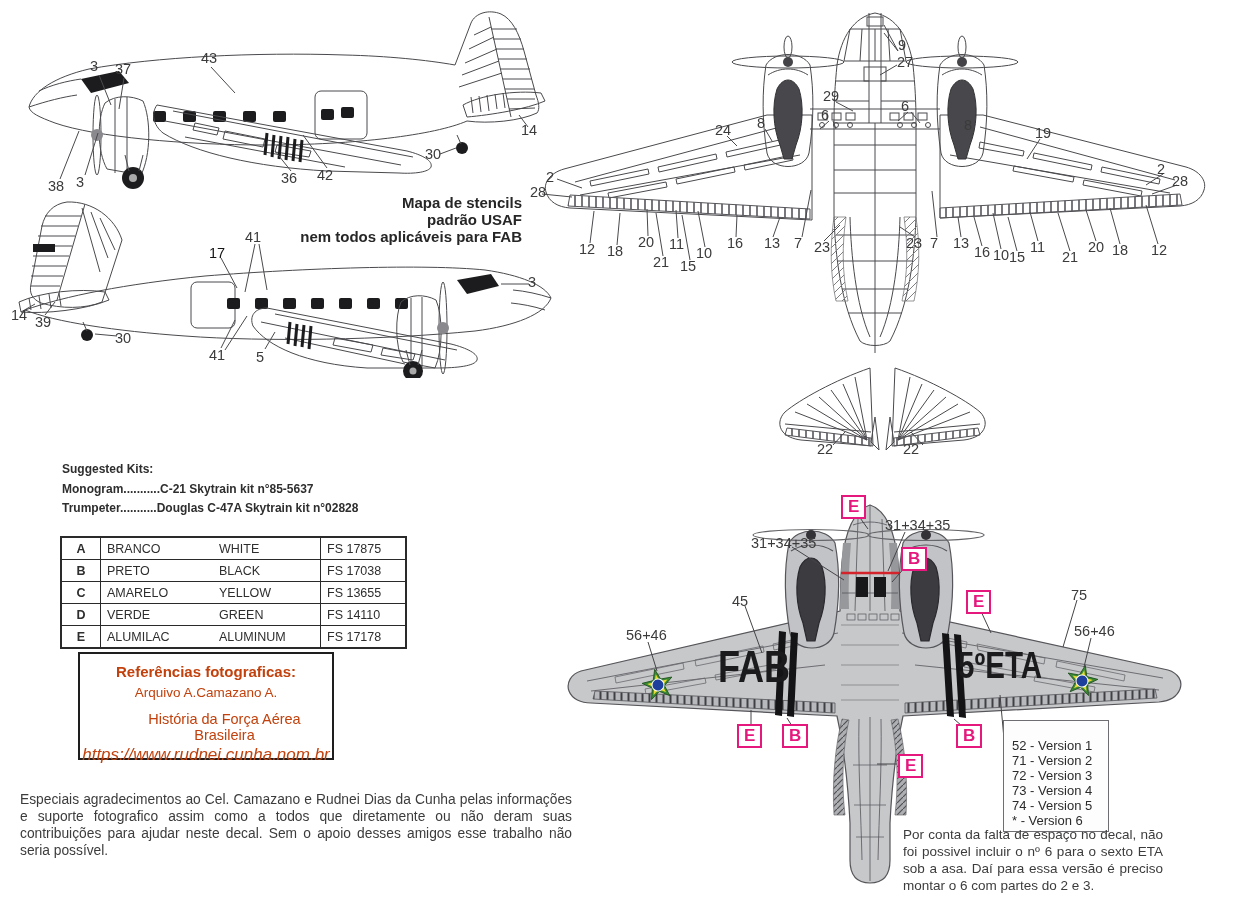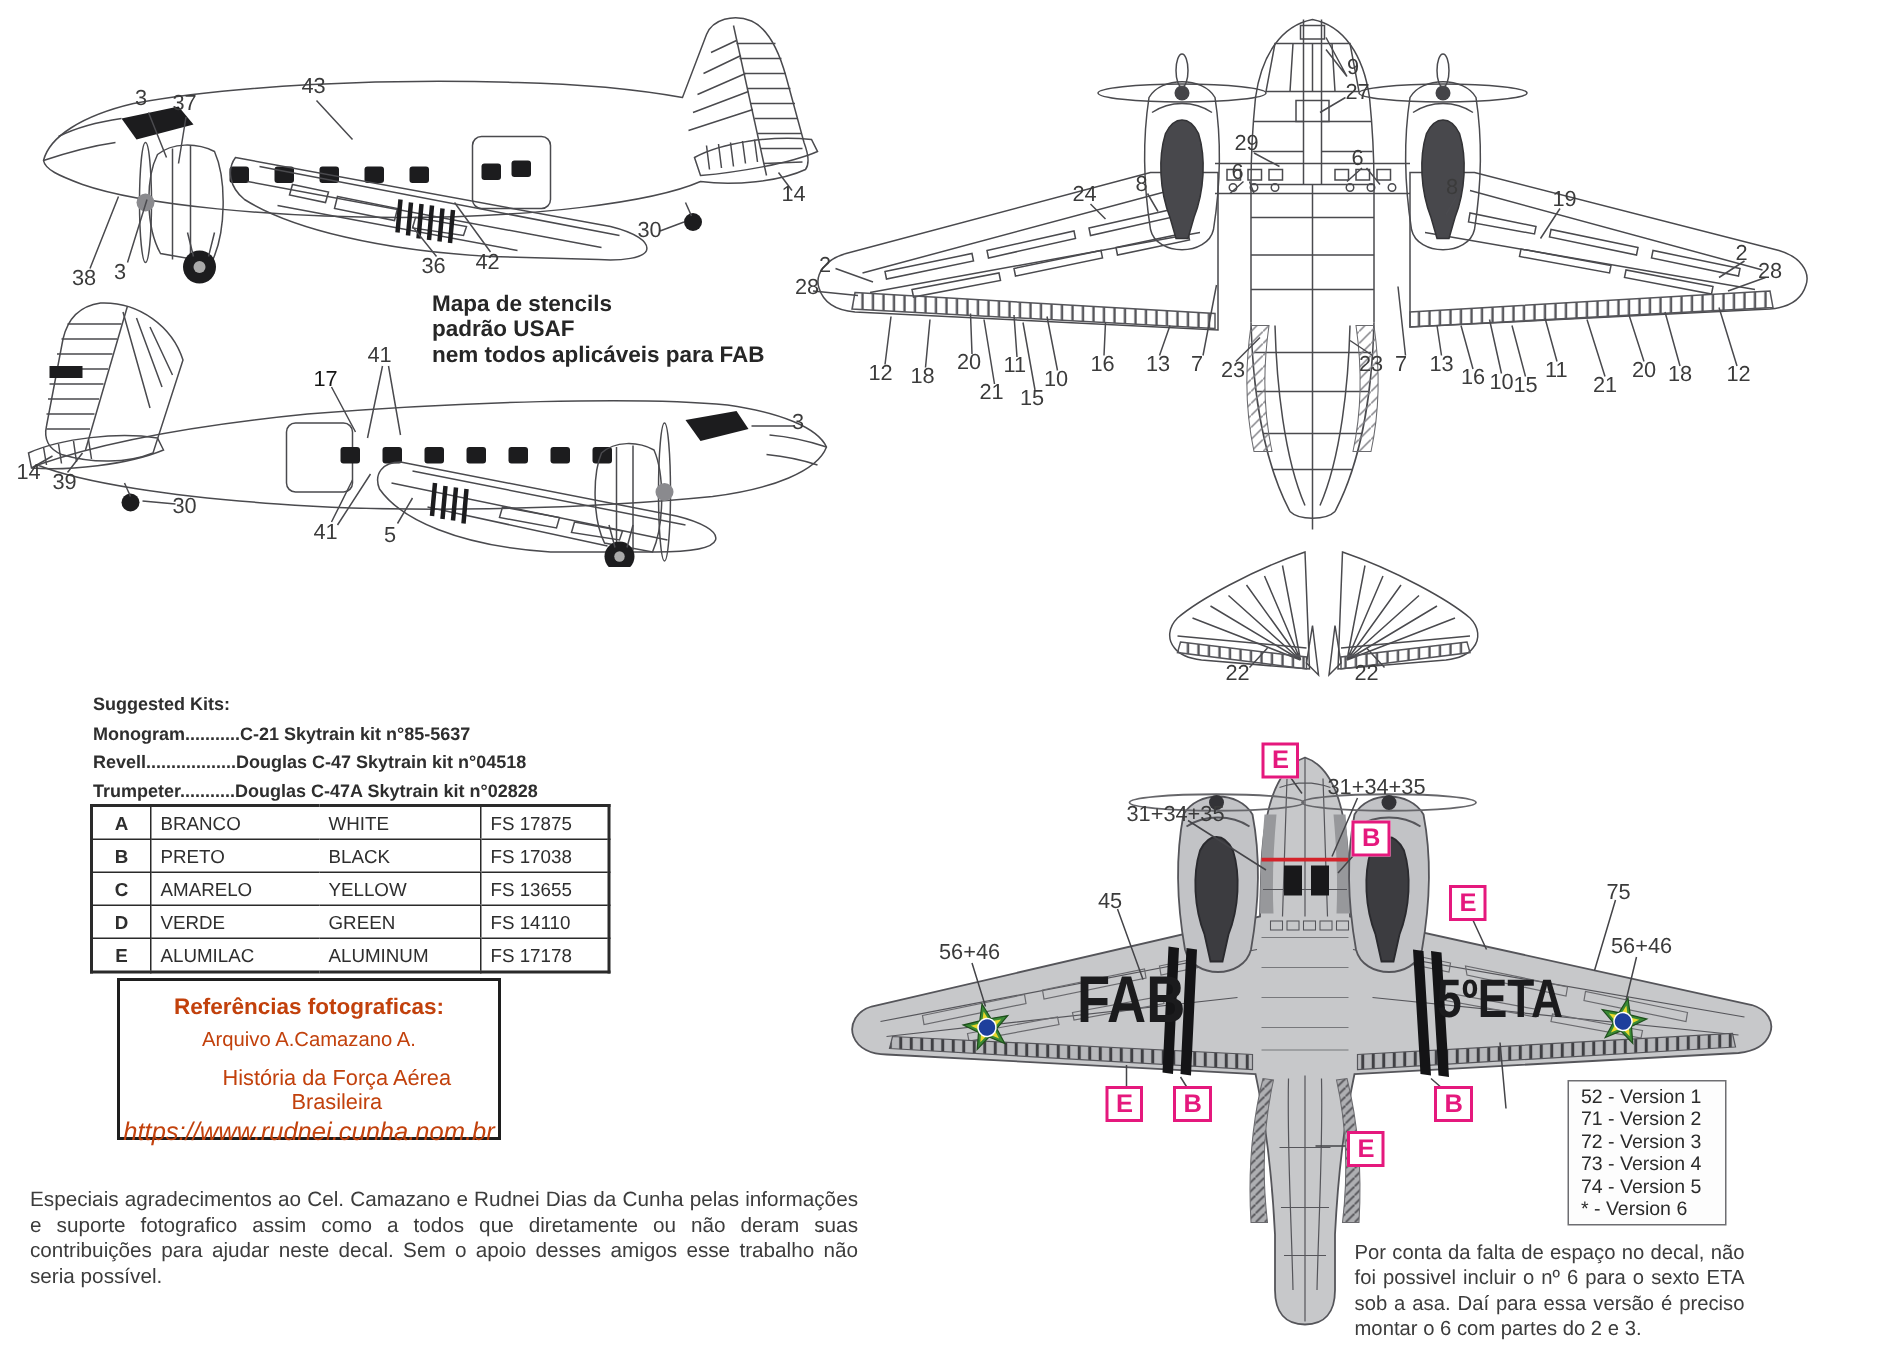--- a/index.html
+++ b/index.html
@@ -6,21 +6,21 @@
   body{width:1260px;height:900px;background:#ffffff;position:relative;overflow:hidden;
        font-family:"Liberation Sans",sans-serif;color:#3b3b3b;}
   .abs{position:absolute;}
   .layer{position:absolute;}
   .layer svg{position:absolute;left:0;top:0;}
   .co{position:absolute;font-size:14.5px;line-height:1;color:#3b3b3b;white-space:nowrap;}
   .co.bold{font-weight:normal;color:#141414;}
   .co.pinkbox{color:#e5187d;border:2px solid #e5187d;font-weight:bold;font-size:17px;
               padding:1px 5px 2px;background:#ffffff;}
   .co.wingtext{font-weight:bold;color:#1b1b1d;transform:scaleX(0.82);transform-origin:left top;}
-  .stencil-note{position:absolute;left:288px;top:194px;width:234px;text-align:left;
+  .stencil-note{position:absolute;left:288px;top:194px;width:234px;text-align:right;
                 font-weight:bold;font-size:15px;line-height:17px;color:#262626;}
   .kits{position:absolute;left:62px;top:460px;width:330px;font-weight:bold;font-size:12px;
         color:#2e2e2e;line-height:19px;}
   .kits .t{margin-bottom:1px;}
   table.colors{position:absolute;left:60px;top:536px;border-collapse:collapse;
                border:2px solid #2a2a2a;}
   table.colors td{border-bottom:1.5px solid #2a2a2a;font-size:12.5px;color:#2e2e2e;
                   padding:2px 6px;height:17px;}
   table.colors tr:last-child td{border-bottom:none;}
   td.code{width:26px;text-align:center;font-weight:bold;font-size:17px;
@@ -31,21 +31,21 @@
   .refbox{position:absolute;left:78px;top:652px;width:252px;height:104px;
           border:2.5px solid #1e1e1e;text-align:center;color:#c2410c;}
   .refbox .rt{font-weight:bold;font-size:15px;margin-top:9px;}
   .refbox .r1{font-size:13.5px;margin-top:5px;}
   .refbox .r2{font-size:14.5px;margin-top:11px;padding-left:37px;}
   .refbox .r3{font-size:17px;font-style:italic;margin-top:2px;}
   .para{position:absolute;font-size:13.8px;line-height:17px;color:#3c3c3c;text-align:justify;}
   #ack{left:20px;top:777px;width:552px;}
   #decalnote{left:903px;top:812px;width:260px;font-size:13.5px;}
   .versionbox{position:absolute;left:1003px;top:720px;width:96px;border:1.5px solid #6e6e72;
-              background:#fdfdfd;padding:2px 0 3px 8px;margin-left:42px;}
+              background:#fdfdfd;padding:17px 0 3px 8px;}
   .versionbox div{font-size:13px;line-height:15px;color:#2b2b2b;}
 </style>
 </head>
 <body>
 
 <div class="layer" style="left:15px;top:5px;width:540px;height:198px;">
   <svg viewBox="0 0 540 198" width="540" height="198">
     <g fill="none" stroke="#4a4a4e" stroke-width="1">
       <path d="M14,102 C18,86 40,72 74,64 C140,52 240,47 330,50 C372,51 412,55 440,60 L456,18 C460,8 474,4 486,9 C497,14 504,28 509,46 L521,90 C524,98 525,104 522,108 C505,116 474,119 452,116 C420,130 340,140 250,140 C170,140 80,132 40,118 C24,112 15,108 14,102 Z"></path>
       <path d="M474,12 L496,112"></path>
@@ -260,21 +260,20 @@
       <path d="M58,83 L70,70 M148,83 L136,70"></path>
     </g>
   </svg>
 <span class="co" style="left: 42px; top: 80px;">22</span>
     <span class="co" style="left: 128px; top: 80px;">22</span>
   </div>
 
 <div class="kits">
   <div class="t">Suggested Kits:</div>
   <div>Monogram...........C-21 Skytrain  kit n°85-5637</div>
-  <div>Revell..................Douglas C-47 Skytrain kit n°04518</div>
   <div>Trumpeter...........Douglas C-47A Skytrain kit n°02828</div>
 </div>
 
 <table class="colors">
   <tbody>
       <tr>
     <td class="code">A</td>
     <td class="pt">BRANCO</td>
     <td class="en">WHITE</td>
     <td class="fs">FS 17875</td>

